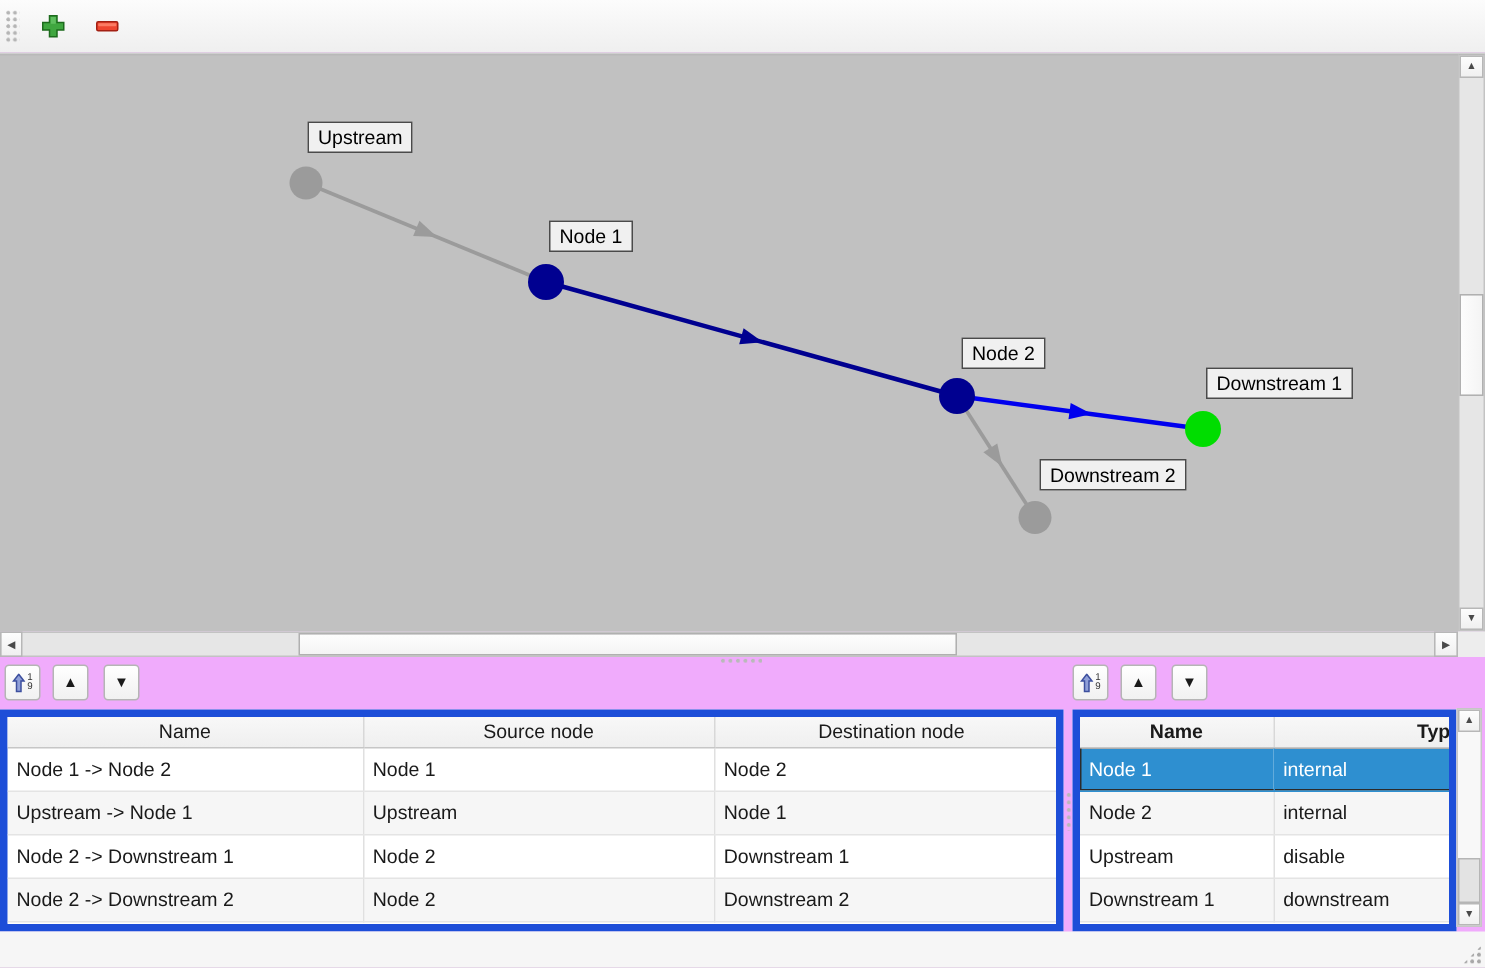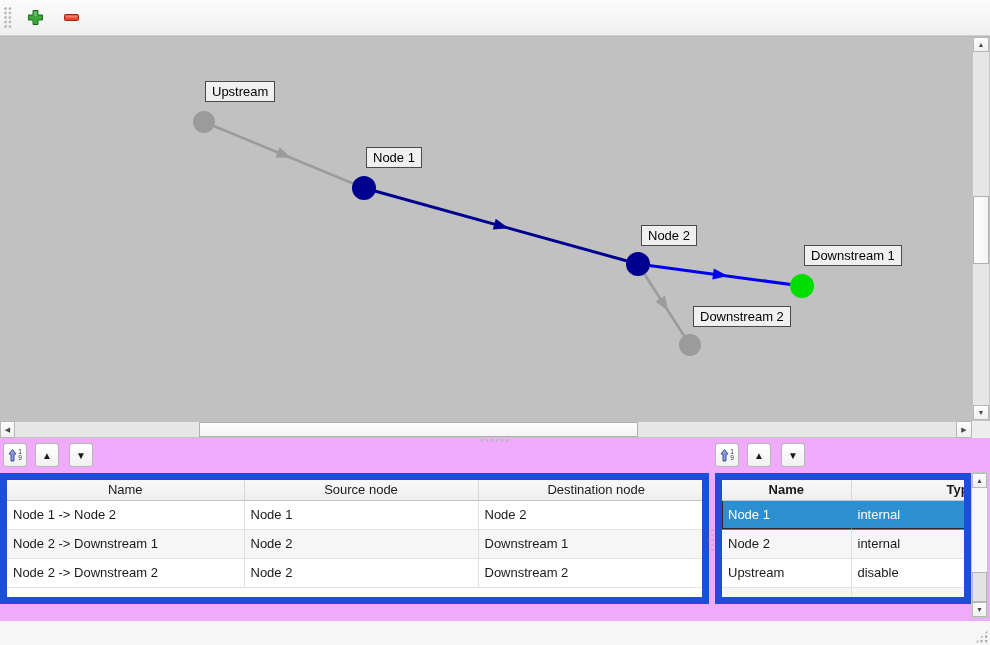--- a/index.html
+++ b/index.html
@@ -54,22 +54,22 @@
     background-size:4px 5px; display:block; }
 
   
   .mini-btn { position:absolute; top:443px; width:24px; height:24px; border-radius:3px;
     border:1px solid #b5b5b5; background:linear-gradient(#ffffff,#f1f1f1);
     display:flex; align-items:center; justify-content:center; cursor:pointer; color:#1a1a1a; font-size:10px; }
   .sort-icon { display:flex; align-items:center; }
   .sort-nums { display:flex; flex-direction:column; font-size:6.5px; line-height:6px; color:#333; margin-left:1px; }
 
   
-  .table-wrap { position:absolute; top:473px; height:131px; background:#fff;
-    border:7px solid #1d4ed8; overflow:hidden; }
+  .table-wrap { position:absolute; top:473px; height:148px; background:#fff;
+    border:5px solid #1d4ed8; overflow:hidden; }
   .tw-left  { left:0;  width:709px; }
   .tw-right { left:715px; width:256px; }
   table { border-collapse:collapse; table-layout:fixed; width:100%; font-size:13px; color:#1a1a1a; }
   th { height:20px; background:linear-gradient(#f8f8f8,#efefef); border-bottom:1px solid #c6c6c6;
     border-right:1px solid #d8d8d8; text-align:center; font-size:13px; cursor:pointer; }
   th:last-child { border-right:none; }
   .plain-head th { font-weight:400; }
   .bold-head th { font-weight:700; }
   td { height:29px; padding:0 6px; border-bottom:1px solid #e4e4e4; border-right:1px solid #e0e0e0;
     white-space:nowrap; overflow:hidden; cursor:default; }
@@ -202,20 +202,25 @@
             <th style="width: 236px;">Destination node</th>
           </tr>
         </thead>
         <tbody>
           <tr>
             <td>Node 1 -&gt; Node 2</td>
             <td>Node 1</td>
             <td>Node 2</td>
           </tr>
           <tr>
+            <td>Upstream -&gt; Node 1</td>
+            <td>Upstream</td>
+            <td>Node 1</td>
+          </tr>
+          <tr>
             <td>Node 2 -&gt; Downstream 1</td>
             <td>Node 2</td>
             <td>Downstream 1</td>
           </tr>
           <tr>
             <td>Node 2 -&gt; Downstream 2</td>
             <td>Node 2</td>
             <td>Downstream 2</td>
           </tr>
         </tbody>

